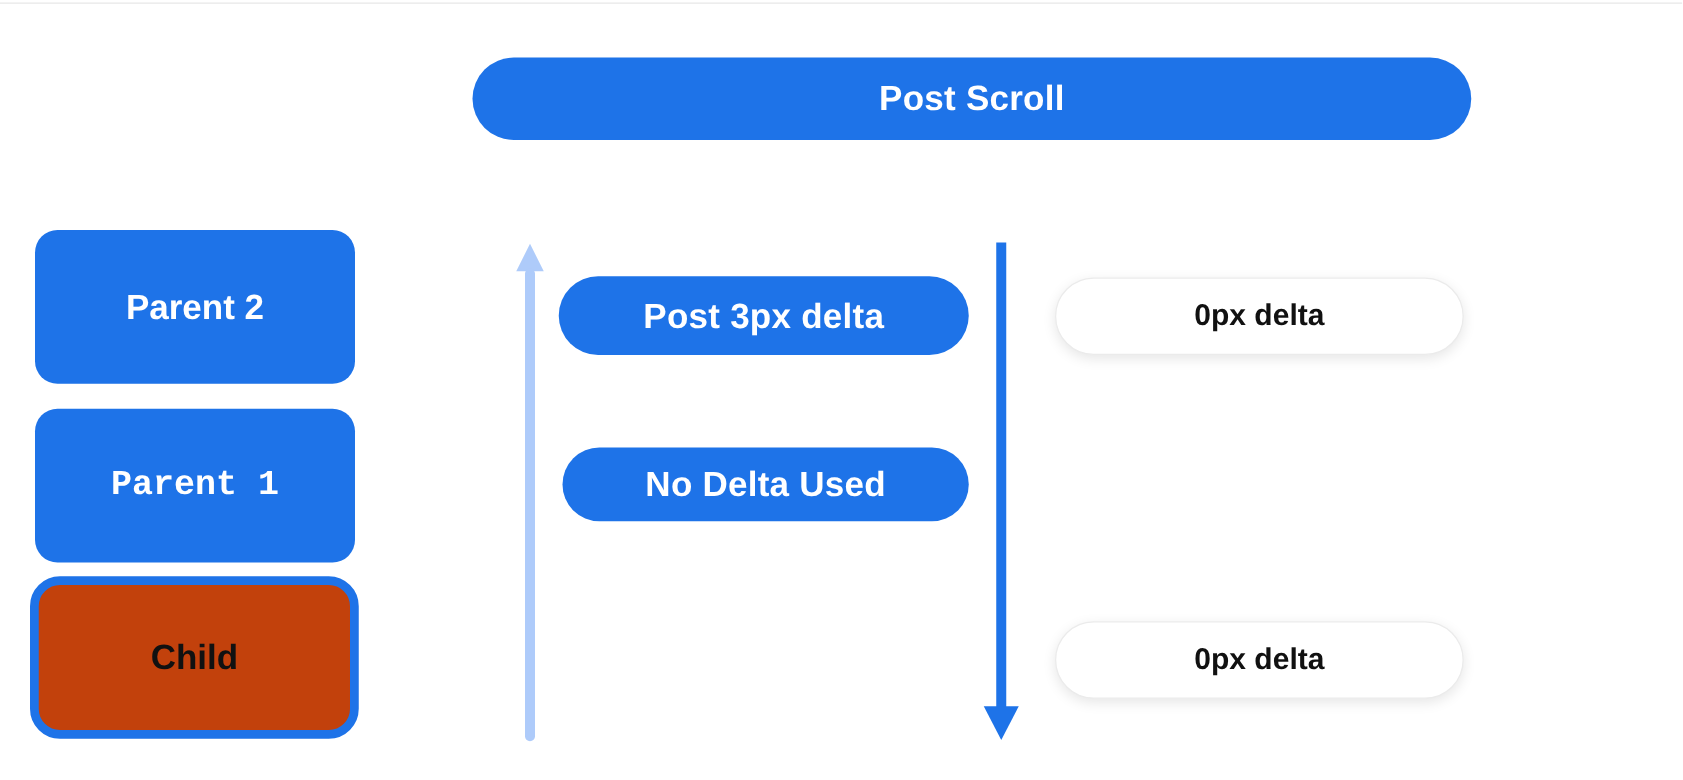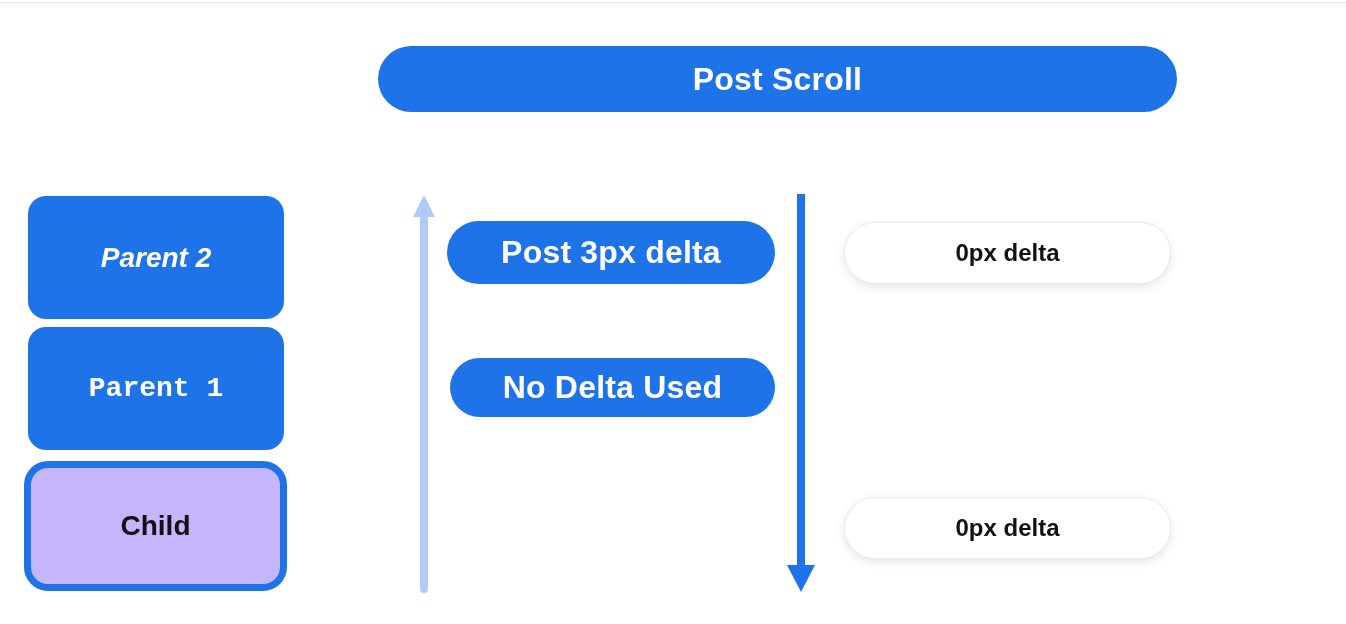--- a/index.html
+++ b/index.html
@@ -19,34 +19,34 @@
     background:var(--background);overflow:hidden;
   }
   .top-hairline{
     position:absolute;left:0;top:2px;width:100%;height:1px;
     background:var(--top-hairline);
   }
   
   .blue-fill{
     position:absolute;background:var(--primary-blue);color:var(--text-on-blue);
     display:flex;align-items:center;justify-content:center;
-    font-weight:bold;font-size:32px;letter-spacing:0.2px;
+    font-weight:bold;font-size:28px;letter-spacing:0.2px;
   }
   .header-pill{left:378px;top:46px;width:799px;height:66px;border-radius:33px;}
   .node{
     position:absolute;left:28px;width:256px;height:123px;border-radius:18px;
     display:flex;align-items:center;justify-content:center;
     font-weight:bold;font-size:28px;
   }
   .node-filled{background:var(--primary-blue);color:var(--text-on-blue);}
-  .node-parent2{top:196px;font-style:italic;}
+  .node-parent2{top:184px;}
   .node-parent1{top:327px;font-family:Liberation Mono, monospace;}
   .node-child{
     left:24px;top:461px;width:263px;height:130px;
-    background:#c4b5fd;border:7px solid var(--primary-blue);
+    background:#c2410c;border:7px solid var(--primary-blue);
     border-radius:24px;color:var(--text-dark);
   }
   .delta-pill-1{left:447px;top:221px;width:328px;height:63px;border-radius:32px;}
   .delta-pill-2{left:450px;top:358px;width:325px;height:59px;border-radius:32px;}
   
   .result-pill{
     position:absolute;left:844px;width:327px;height:62px;border-radius:31px;
     background:#ffffff;border:1px solid var(--pill-border);
     box-shadow:0 3px 10px rgba(0,0,0,0.10);
     display:flex;align-items:center;justify-content:center;

